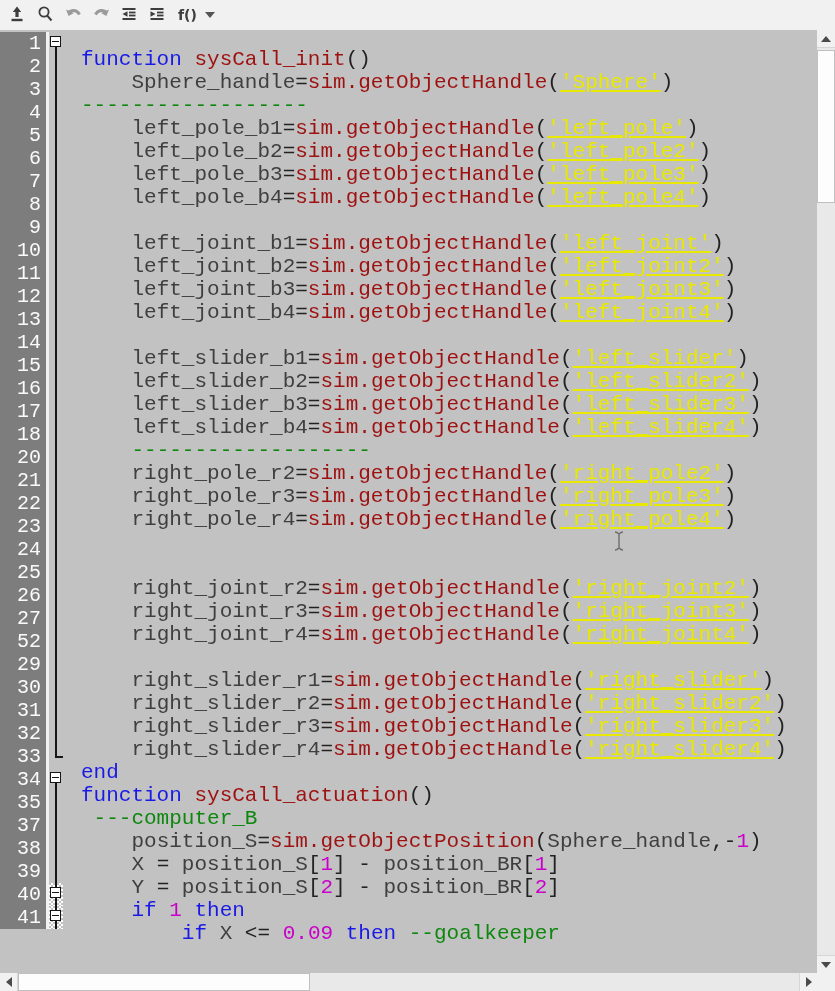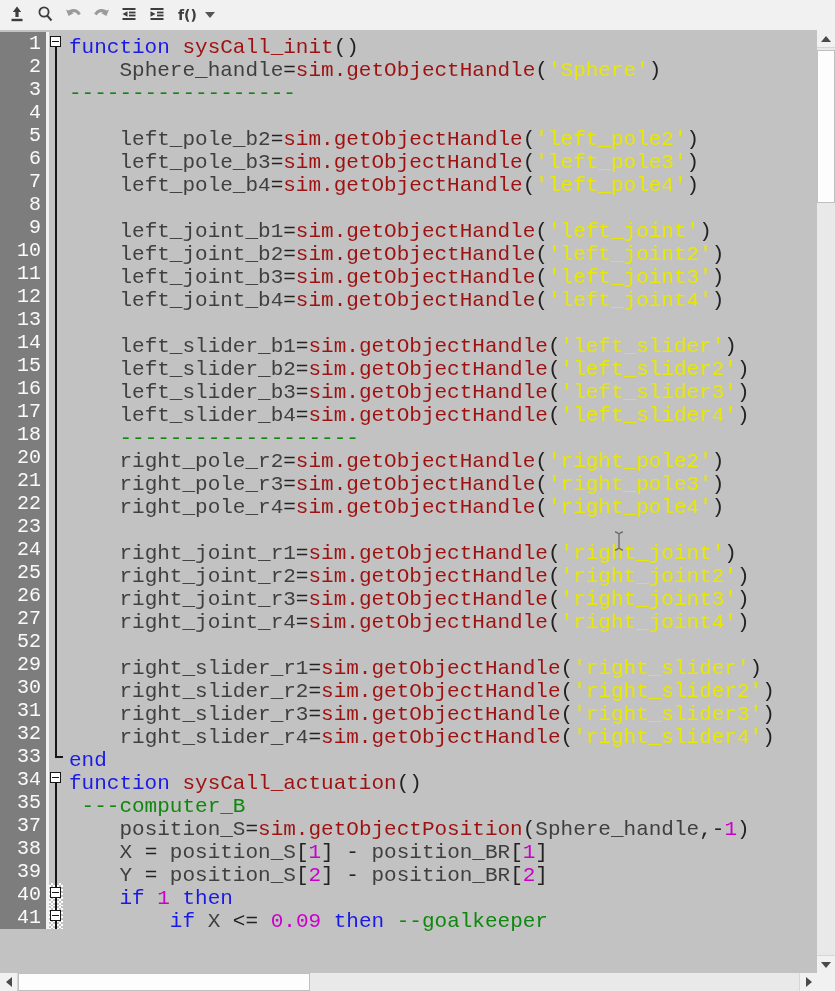--- a/index.html
+++ b/index.html
@@ -30,27 +30,27 @@
   .v-top{top:0;height:12px;}
   .fold-start .v2{top:15px;bottom:0;}
   .fold-mid .v1{top:0;height:4px;}
   .fold-mid .v2{top:15px;bottom:0;}
   .fold-mid{background-image:conic-gradient(#ffffff 25%,#c2c2c2 0 50%,#ffffff 0 75%,#c2c2c2 0);
     background-size:4px 4px;}
   .hline{position:absolute;top:11px;left:6px;width:8px;height:2px;background:#151515;}
   .fold-box{position:absolute;top:4px;left:1px;width:9px;height:9px;background:#fff;
     border:1px solid #151515;}
   .fold-box::after{content:"";position:absolute;left:1px;right:1px;top:4px;height:1px;background:#151515;}
-  .code{margin:4px;padding:0 0 0 2px;font-family:"Liberation Mono","DejaVu Sans Mono",monospace;
+  .code{margin:16px;padding:0 0 0 2px;font-family:"Liberation Mono","DejaVu Sans Mono",monospace;
     font-size:21px;line-height:23px;}
   .tk-k{color:#1a1ae6;}   
   .tk-a{color:#9e1111;}   
   .tk-i{color:#3f3f3f;text-align:right;}   
   .tk-o{color:#222222;}   
-  .tk-s{color:#e8e800;}   
+  .tk-s{color:#e8e800;text-decoration:underline;}   
   .tk-c{color:#0f870f;}   
   .tk-n{color:#ca00ca;}   
   .tk-d{color:#3f3f3f;}   
 
   
   .vscroll{position:absolute;right:0;top:30px;width:18px;height:943px;background:#e9e9e9;}
   .hscroll{position:absolute;left:0;bottom:0;width:817px;height:18px;background:#e9e9e9;}
   .sbtn{position:absolute;background:#f1f1f1;display:flex;align-items:center;justify-content:center;}
   .vscroll .sbtn{width:18px;height:18px;left:0;}
   .hscroll .sbtn{width:18px;height:18px;top:0;}
@@ -153,20 +153,21 @@
         <div class="row">
     <span class="ln">3</span>
     <span class="gsep"></span>
     <span class="fold fold-line"><span class="vline v-full"></span></span>
     <pre class="code"><span class="tk-c">------------------</span></pre>
   </div>
         <div class="row">
     <span class="ln">4</span>
     <span class="gsep"></span>
     <span class="fold fold-line"><span class="vline v-full"></span></span>
+    <pre class="code"><span class="tk-d">    </span><span class="tk-i">left_pole_b1</span><span class="tk-o">=</span><span class="tk-a">sim.getObjectHandle</span><span class="tk-o">(</span><span class="tk-s">'left_pole'</span><span class="tk-o">)</span></pre>
   </div>
         <div class="row">
     <span class="ln">5</span>
     <span class="gsep"></span>
     <span class="fold fold-line"><span class="vline v-full"></span></span>
     <pre class="code"><span class="tk-d">    </span><span class="tk-i">left_pole_b2</span><span class="tk-o">=</span><span class="tk-a">sim.getObjectHandle</span><span class="tk-o">(</span><span class="tk-s">'left_pole2'</span><span class="tk-o">)</span></pre>
   </div>
         <div class="row">
     <span class="ln">6</span>
     <span class="gsep"></span>
@@ -266,21 +267,20 @@
         <div class="row">
     <span class="ln">23</span>
     <span class="gsep"></span>
     <span class="fold fold-line"><span class="vline v-full"></span></span>
     <pre class="code"></pre>
   </div>
         <div class="row">
     <span class="ln">24</span>
     <span class="gsep"></span>
     <span class="fold fold-line"><span class="vline v-full"></span></span>
-    <pre class="code"><span class="tk-d">    </span><span class="tk-i">right_joint_r1</span><span class="tk-o">=</span><span class="tk-a">sim.getObjectHandle</span><span class="tk-o">(</span><span class="tk-s">'right_joint'</span><span class="tk-o">)</span></pre>
   </div>
         <div class="row">
     <span class="ln">25</span>
     <span class="gsep"></span>
     <span class="fold fold-line"><span class="vline v-full"></span></span>
     <pre class="code"><span class="tk-d">    </span><span class="tk-i">right_joint_r2</span><span class="tk-o">=</span><span class="tk-a">sim.getObjectHandle</span><span class="tk-o">(</span><span class="tk-s">'right_joint2'</span><span class="tk-o">)</span></pre>
   </div>
         <div class="row">
     <span class="ln">26</span>
     <span class="gsep"></span>

